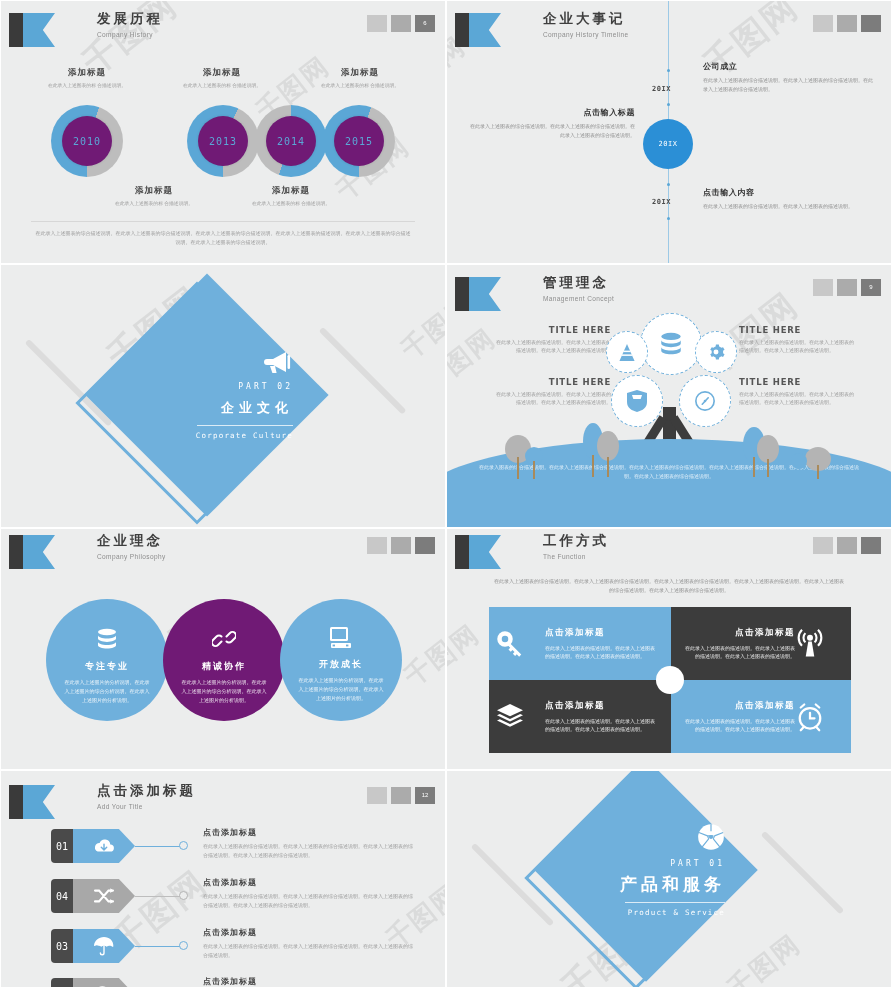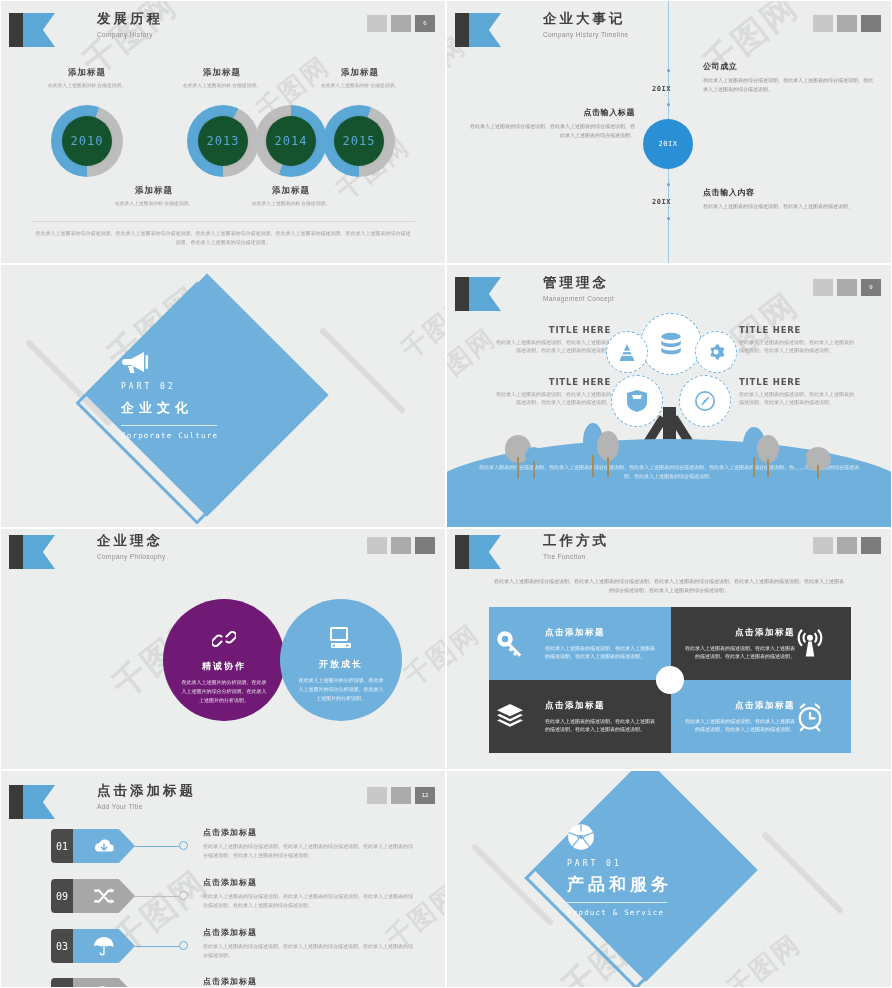--- a/index.html
+++ b/index.html
@@ -50,23 +50,23 @@
   .pager i{display:block;width:20px;height:17px;background:#c8c8c8;}
   .pager i:nth-child(2){background:#ababab;}
   .pager i:nth-child(3){background:#7c7c7c;color:#fff;font-style:normal;
     font-size:6px;line-height:17px;text-align:center;}
   
   .s1 .cap{position:absolute;text-align:center;width:96px;}
   .s1 .cap b{display:block;font-size:8.5px;color:#4a4a4a;font-weight:700;letter-spacing:1px;margin-bottom:3px;}
   .s1 .cap span{display:block;font-size:4.8px;color:#9a9a9a;line-height:7px;}
   .ring{position:absolute;width:72px;height:72px;border-radius:50%;}
   .ring .outer{position:absolute;inset:0;border-radius:50%;}
-  .ring .inner{position:absolute;inset:11px;border-radius:50%;background:#14532d;
+  .ring .inner{position:absolute;inset:11px;border-radius:50%;background:#701a75;
     display:flex;align-items:center;justify-content:center;
-    font-size:12px;color:#5ba7d6;letter-spacing:1px;
+    font-size:10px;color:#5ba7d6;letter-spacing:1px;
     font-family:"DejaVu Sans Mono",monospace;box-shadow:0 0 3px rgba(0,0,0,.10);}
   .s1 .rule{position:absolute;left:30px;right:30px;height:1px;background:#d7d7d7;}
   .s1 .foot{position:absolute;left:34px;right:34px;text-align:center;
     font-size:5px;color:#9a9a9a;line-height:9px;}
   
   .vline{position:absolute;left:221px;top:0;bottom:0;width:1px;background:#9cc9e6;}
   .tick{position:absolute;left:218px;width:7px;height:7px;}
   .tick:before{content:"";position:absolute;left:2px;top:2px;width:3px;height:3px;border-radius:50%;background:#5ba7d6;}
   .yr{position:absolute;font-size:7px;color:#4b4b4b;font-weight:700;
     font-family:"DejaVu Sans Mono",monospace;letter-spacing:.5px;}
@@ -75,21 +75,21 @@
     color:#fff;font-size:7px;font-family:"DejaVu Sans Mono",monospace;letter-spacing:.5px;}
   .tbox{position:absolute;}
   .tbox b{display:block;font-size:8px;color:#333;font-weight:700;letter-spacing:.6px;margin-bottom:4px;}
   .tbox span{display:block;font-size:5px;color:#8e8e8e;line-height:8.5px;}
   .tbox.r{text-align:right;}
   
   .diag{position:absolute;background:#dcdcdc;height:6px;border-radius:3px;transform:rotate(45deg);transform-origin:left top;}
   .dmd{position:absolute;width:172px;height:172px;background:#6fb0dc;transform:rotate(45deg);}
   .dmd-sh{position:absolute;width:172px;height:172px;border:3px solid #6fb0dc;transform:rotate(45deg);}
   .dmd-in{position:absolute;width:172px;height:172px;display:flex;flex-direction:column;
-    align-items:flex-start;justify-content:center;color:#fff;text-align:center;}
+    align-items:flex-end;justify-content:center;color:#fff;text-align:center;}
   .dmd-in .ic{margin-bottom:8px;}
   .dmd-in .pn{font-size:8px;letter-spacing:3px;font-family:"DejaVu Sans Mono",monospace;margin-bottom:5px;}
   .dmd-in .cn{font-size:13px;font-weight:700;letter-spacing:5px;line-height:24px;}
   .dmd-in .hr{width:96px;height:1px;background:rgba(255,255,255,.75);margin:5px 0 5px;}
   .dmd-in .en{font-size:7.5px;letter-spacing:1.2px;font-family:"DejaVu Sans Mono",monospace;}
   
   .bub{position:absolute;border-radius:50%;background:#fff;border:1.5px dashed #6fb0dc;
     display:flex;align-items:center;justify-content:center;}
   .thead{position:absolute;width:118px;}
   .thead b{display:block;font-size:8.5px;color:#555;font-weight:700;letter-spacing:.8px;
@@ -395,20 +395,31 @@
         <div class="hdr-cn">企业理念</div>
         <div class="hdr-en">Company Philosophy</div>
       </div>
       <div class="pager">
         <i></i>
           <i></i>
         <i></i>
       </div>
     </div>
 
+    <div class="bigcirc" style="left:45px;top:70px;background:#6fb0dc;">
+      <span>
+        <svg width="24" height="24" viewBox="0 0 24 24" fill="#fff">
+          <ellipse cx="12" cy="5" rx="9" ry="3.3"></ellipse>
+          <path d="M3 8.2c0 1.8 4 3.3 9 3.3s9-1.5 9-3.3v3.4c0 1.8-4 3.3-9 3.3s-9-1.5-9-3.3z"></path>
+          <path d="M3 14.8c0 1.8 4 3.3 9 3.3s9-1.5 9-3.3v3.4c0 1.8-4 3.3-9 3.3s-9-1.5-9-3.3z"></path>
+        </svg>
+      </span>
+      <div class="t">专注专业</div>
+      <div class="d">在此录入上述图片的分析说明。在此录入上述图片的综合分析说明。在此录入上述图片的分析说明。</div>
+    </div>
 
     <div class="bigcirc" style="left:162px;top:70px;background:#701a75;">
       <span>
         <svg width="24" height="24" viewBox="0 0 24 24" fill="none" stroke="#fff" stroke-width="2" stroke-linecap="round">
           <path d="M9.5 14.5 6 18a3.5 3.5 0 0 1-5-5l3.5-3.5a3.5 3.5 0 0 1 5 0"></path>
           <path d="M14.5 9.5 18 6a3.5 3.5 0 0 1 5 5l-3.5 3.5a3.5 3.5 0 0 1-5 0"></path>
         </svg>
       </span>
       <div class="t">精诚协作</div>
       <div class="d">在此录入上述图片的分析说明。在此录入上述图片的综合分析说明。在此录入上述图片的分析说明。</div>
@@ -542,21 +553,21 @@
       </div>
       <div class="lead" style="left:84px;width:46px;background:#6fb0dc;"></div>
       <div class="circ" style="left:128px;border-color:#6fb0dc;"></div>
       <div class="body">
         <b>点击添加标题</b>
           <span>在此录入上述图表的综合描述说明。在此录入上述图表的综合描述说明。在此录入上述图表的综合描述说明。在此录入上述图表的综合描述说明。</span>
       </div>
     </div>
 
     <div class="row" style="left:50px;top:108px;">
-      <div class="num">09</div>
+      <div class="num">04</div>
       <div class="tag" style="background:#a8a8a8;">
         <svg width="22" height="18" viewBox="0 0 24 20" fill="none" stroke="#fff" stroke-width="2.3" stroke-linecap="round">
           <path d="M2 4h4.5L17 16h5M2 16h4.5L17 4h5"></path>
           <path d="M19 1.4 22.4 4 19 6.6M19 13.4 22.4 16 19 18.6" fill="#fff" stroke="none"></path>
         </svg>
       </div>
       <div class="lead" style="left:84px;width:46px;background:#bdbdbd;"></div>
       <div class="circ" style="left:128px;border-color:#b4b4b4;"></div>
       <div class="body">
         <b>点击添加标题</b>

